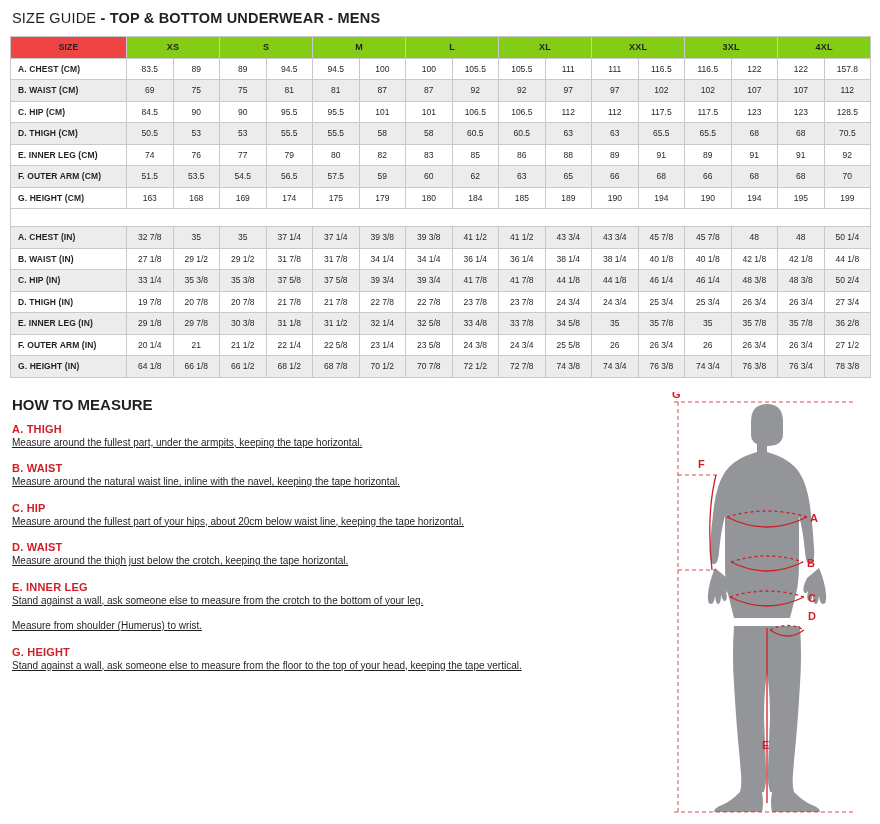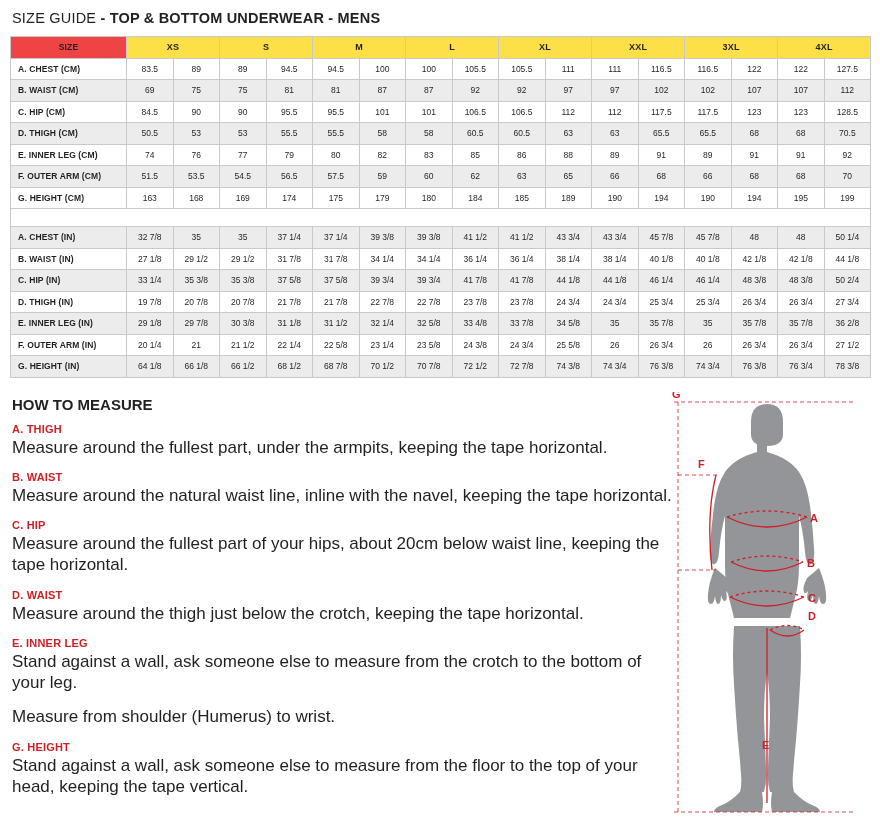--- a/index.html
+++ b/index.html
@@ -44,21 +44,21 @@
     overflow: hidden;
     white-space: nowrap;
   }
   table.size-table th.hdr-size {
     background: #ef4444;
     font-weight: bold;
     font-size: 8.5px;
     letter-spacing: .2px;
   }
   table.size-table th.hdr-group {
-    background: #fde047;
+    background: #84cc16;
     font-weight: bold;
     font-size: 9px;
     letter-spacing: .2px;
   }
   table.size-table td.rowlabel {
     text-align: left;
     font-weight: bold;
     padding-left: 7px;
     font-size: 8.5px;
     letter-spacing: .1px;
@@ -82,24 +82,25 @@
   }
   .measure-list { margin-left: 2px; width: 660px; }
   .m-head {
     color: #cf1f26;
     font-weight: bold;
     font-size: 11px;
     margin-bottom: 2px;
     letter-spacing: .2px;
   }
   .m-body {
-    font-size: 17px;
+    font-size: 10px;
     color: #231f20;
     margin-bottom: 13px;
     line-height: 1.25;
+    text-decoration: underline;
   }
 
   
   .figure {
     position: absolute;
     left: 660px;
     top: 392px;
     width: 215px;
     height: 425px;
   }
@@ -143,21 +144,21 @@
           <td>100</td>
           <td>100</td>
           <td>105.5</td>
           <td>105.5</td>
           <td>111</td>
           <td>111</td>
           <td>116.5</td>
           <td>116.5</td>
           <td>122</td>
           <td>122</td>
-          <td>127.5</td>
+          <td>157.8</td>
         </tr>
         <tr class="shade">
           <td class="rowlabel">B. WAIST (CM)</td>
           <td>69</td>
           <td>75</td>
           <td>75</td>
           <td>81</td>
           <td>81</td>
           <td>87</td>
           <td>87</td>

